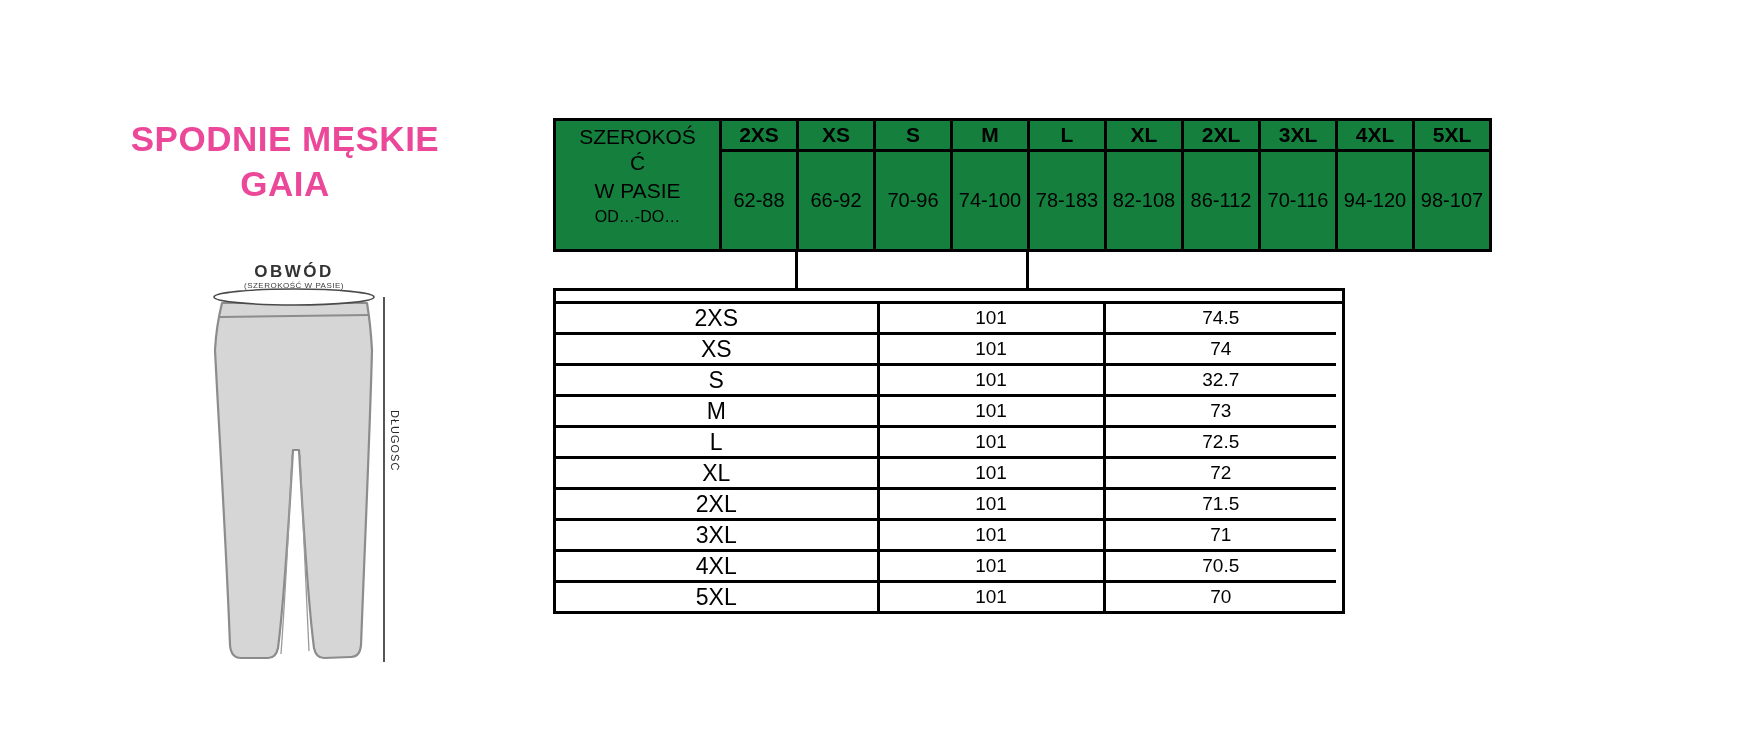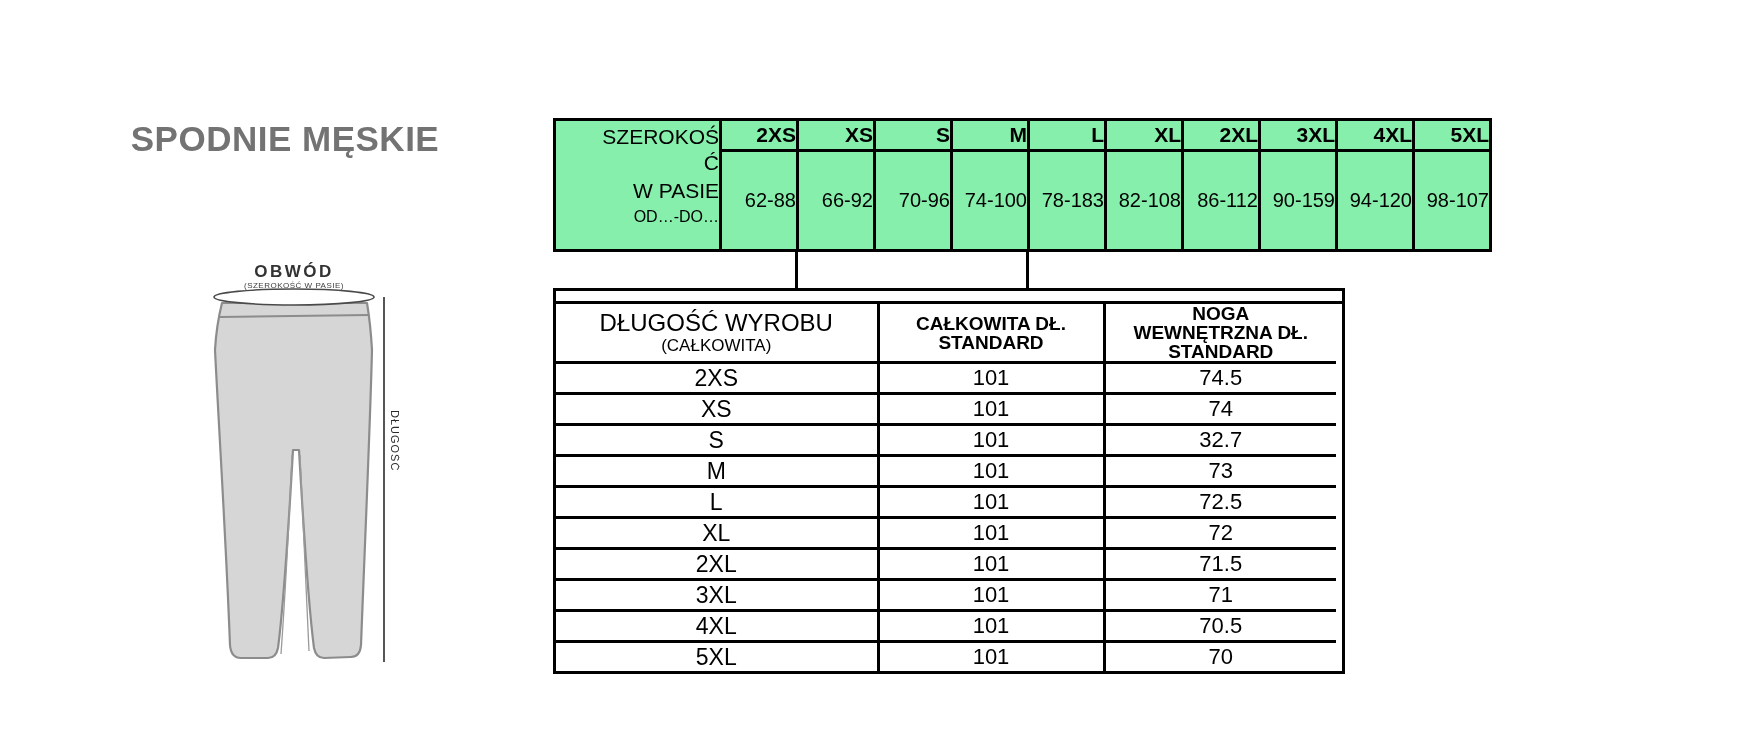--- a/index.html
+++ b/index.html
@@ -3,29 +3,29 @@
 <meta charset="utf-8">
 <style>
   html,body{margin:0;padding:0;background:#fff;}
   .canvas{
     position:relative;width:1750px;height:745px;background:#ffffff;
     font-family:"Liberation Sans", sans-serif;color:#000;overflow:hidden;
   }
   
   .title{
     position:absolute;left:55px;top:116px;width:460px;text-align:center;
-    font-weight:bold;font-size:35px;line-height:45px;letter-spacing:0.5px;color:#737373;
+    font-weight:bold;font-size:35px;line-height:45px;letter-spacing:0.5px;color:#ec4899;
   }
   
   .pants{position:absolute;left:160px;top:252px;width:240px;height:420px;}
   
   .waist-table{
     position:absolute;left:553px;top:118px;border-collapse:collapse;table-layout:fixed;
   }
-  .waist-table td,.waist-table th{border:3px solid #000;padding:0;text-align:right;vertical-align:middle;background:#86efac;}
+  .waist-table td,.waist-table th{border:3px solid #000;padding:0;text-align:center;vertical-align:middle;background:#15803d;}
   .waist-table th.size{height:28px;font-size:21px;font-weight:bold;}
   .waist-table td.range{height:97px;font-size:20px;font-weight:normal;}
   .waist-table td.wlabel{vertical-align:top;padding-top:3px;}
   .wl1{font-size:21px;line-height:26px;font-weight:normal;}
   .wl2{font-size:21px;line-height:30px;margin-top:0;font-weight:normal;}
   .wl3{font-size:16px;line-height:22px;font-weight:normal;}
   
   .conn{position:absolute;top:250px;height:41px;width:3px;background:#000;}
   .conn-a{left:795px;}
   .conn-b{left:1026px;}
@@ -33,29 +33,30 @@
   .len-wrap{position:absolute;left:553px;top:288px;width:786px;border:3px solid #000;background:#fff;}
   .len-gap{height:10px;border-bottom:3px solid #000;}
   .len-table{border-collapse:collapse;table-layout:fixed;width:780px;border-style:hidden;}
   .len-table th,.len-table td{border:3px solid #000;padding:0;text-align:center;vertical-align:middle;background:#fff;}
   .len-table th{height:52px;font-weight:normal;}
   .h-main{font-size:24px;line-height:26px;font-weight:normal;}
   .h-sub{font-size:17px;line-height:19px;font-weight:normal;}
   .h-b{font-size:19px;line-height:19px;font-weight:bold;}
   .len-table td{height:28px;}
   .len-table td.sz{font-size:23px;}
-  .len-table td.num{font-size:22px;}
+  .len-table td.num{font-size:19px;}
 </style>
 </head>
 <body>
 
 <div class="canvas">
 
   <div class="title">
     <div>SPODNIE MĘSKIE</div>
+    <div>GAIA</div>
   </div>
 
   <svg class="pants" viewBox="160 252 240 420" xmlns="http://www.w3.org/2000/svg">
     <text x="294" y="277" text-anchor="middle" font-size="17" font-weight="600" letter-spacing="2.5" fill="#333333">OBWÓD</text>
     <text x="294" y="288" text-anchor="middle" font-size="8" letter-spacing="0.5" fill="#3c3c3c">(SZEROKOŚĆ W PASIE)</text>
 
     <path d="M 222,303
              C 219,315 216,332 215,350
              C 219,430 226,540 230,645
              Q 231,658 241,658
@@ -113,54 +114,39 @@
       <th class="size">5XL</th>
     </tr>
     <tr>
       <td class="range">62-88</td>
       <td class="range">66-92</td>
       <td class="range">70-96</td>
       <td class="range">74-100</td>
       <td class="range">78-183</td>
       <td class="range">82-108</td>
       <td class="range">86-112</td>
-      <td class="range">90-159</td>
+      <td class="range">70-116</td>
       <td class="range">94-120</td>
       <td class="range">98-107</td>
     </tr>
   </tbody>
     </table>
 
   <div class="conn conn-a"></div>
   <div class="conn conn-b"></div>
 
   <div class="len-wrap">
     <div class="len-gap"></div>
     <table class="len-table">
       <colgroup>
         <col style="width:322px">
           <col style="width:226px">
           <col style="width:232px">
       </colgroup>
       <tbody>
-          <tr>
-        <th>
-          <div class="h-main">DŁUGOŚĆ WYROBU</div>
-          <div class="h-sub">(CAŁKOWITA)</div>
-        </th>
-        <th>
-          <div class="h-b">CAŁKOWITA DŁ.</div>
-          <div class="h-b">STANDARD</div>
-        </th>
-        <th>
-          <div class="h-b">NOGA</div>
-          <div class="h-b">WEWNĘTRZNA DŁ.</div>
-          <div class="h-b">STANDARD</div>
-        </th>
-      </tr>
       <tr>
         <td class="sz">2XS</td>
         <td class="num">101</td>
         <td class="num">74.5</td>
       </tr>
       <tr>
         <td class="sz">XS</td>
         <td class="num">101</td>
         <td class="num">74</td>
       </tr>

